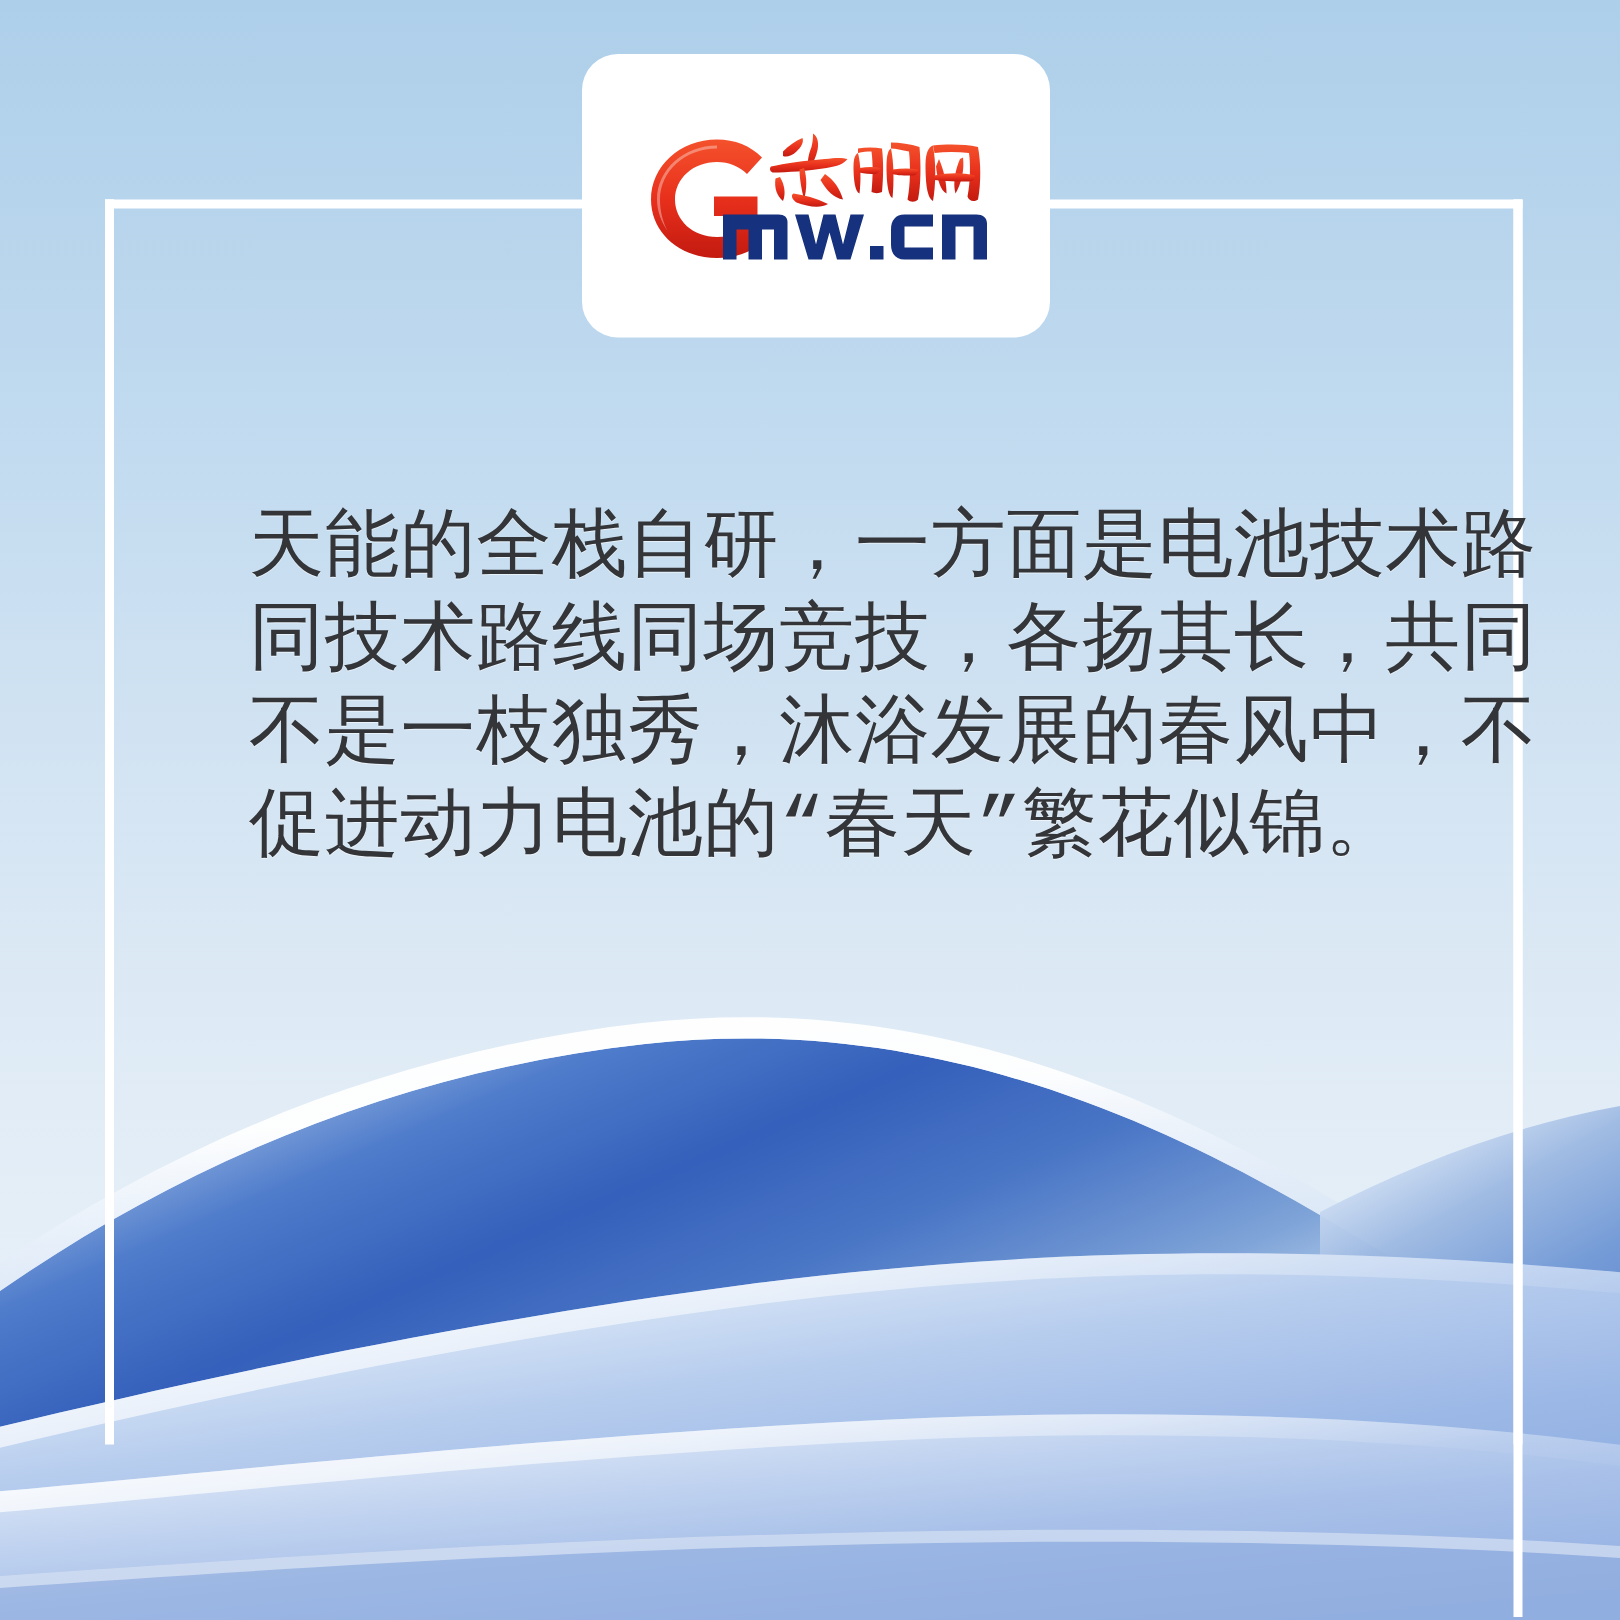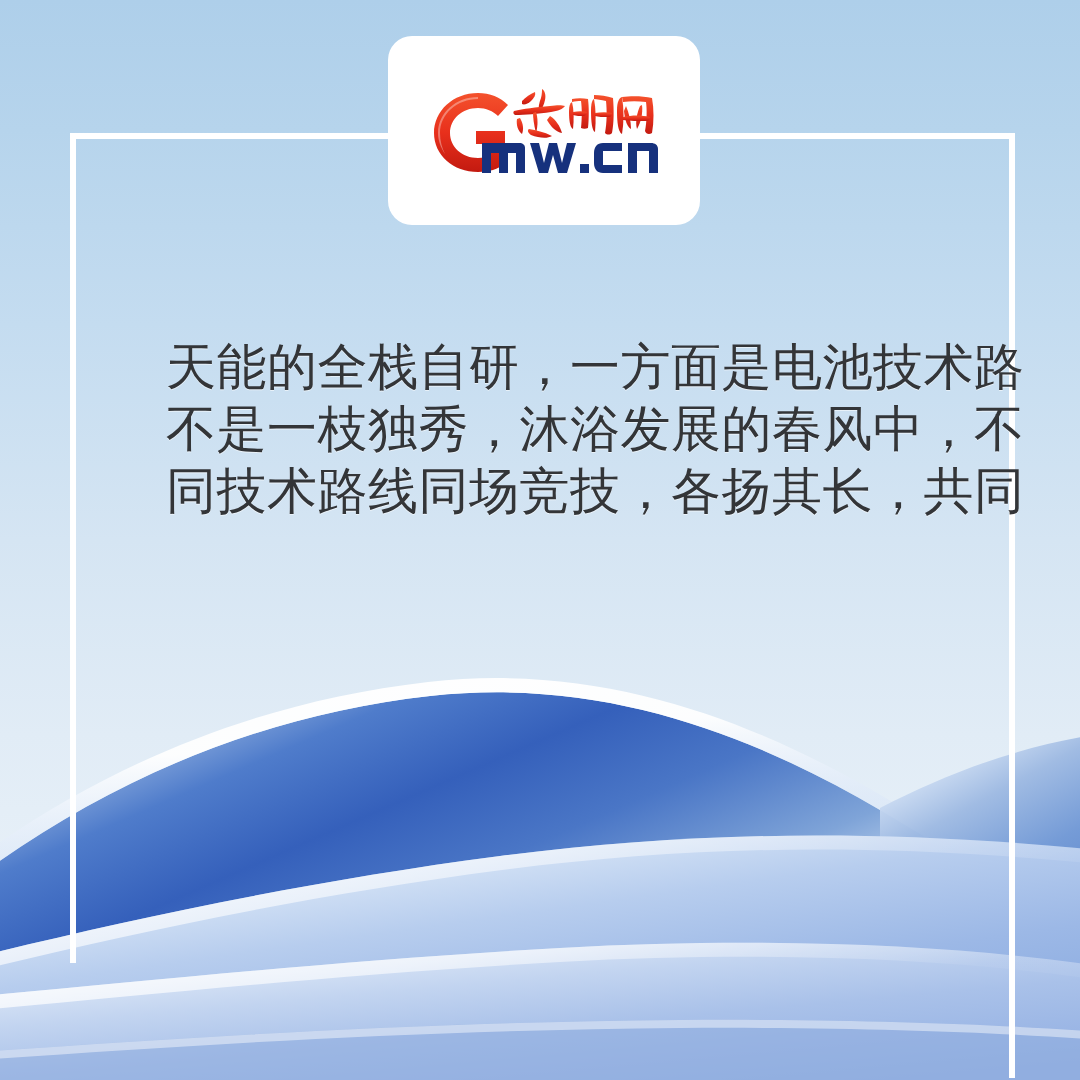--- a/index.html
+++ b/index.html
@@ -103,21 +103,21 @@
     top: 336px;
     width: 790px;
     z-index: 5;
   }
   .copy-line {
     color: #333538;
     font-size: 50px;
     line-height: 62px;
     letter-spacing: 0.5px;
     white-space: pre;
-    font-family: Liberation Sans, sans-serif;
+    font-family: Liberation Mono, monospace;
     font-weight: 400;
     text-shadow: 0 1px 0 rgba(255,255,255,0.55);
   }
 </style>
 </head>
 <body>
 
 <div class="poster">
 
   <div class="scenery">
@@ -294,17 +294,18 @@
                  L196,80 L177,80 L177,66 L196,66 Z"></path>
 
         <path d="M202,58 L202,88 L211,88 L211,66 L223,66 L223,88 L232,88 L232,64
                  C232,60 229,58 225,58 Z"></path>
       </g>
     </svg>
   </div>
 
   <div class="copy">
     <div class="copy-line">天能的全栈自研，一方面是电池技术路</div>
+    <div class="copy-line">同技术路线同场竞技，各扬其长，共同</div>
     <div class="copy-line">不是一枝独秀，沐浴发展的春风中，不</div>
-    <div class="copy-line">同技术路线同场竞技，各扬其长，共同</div>
+    <div class="copy-line">促进动力电池的“春天”繁花似锦。</div>
   </div>
 
 </div>
 
 </body></html>

